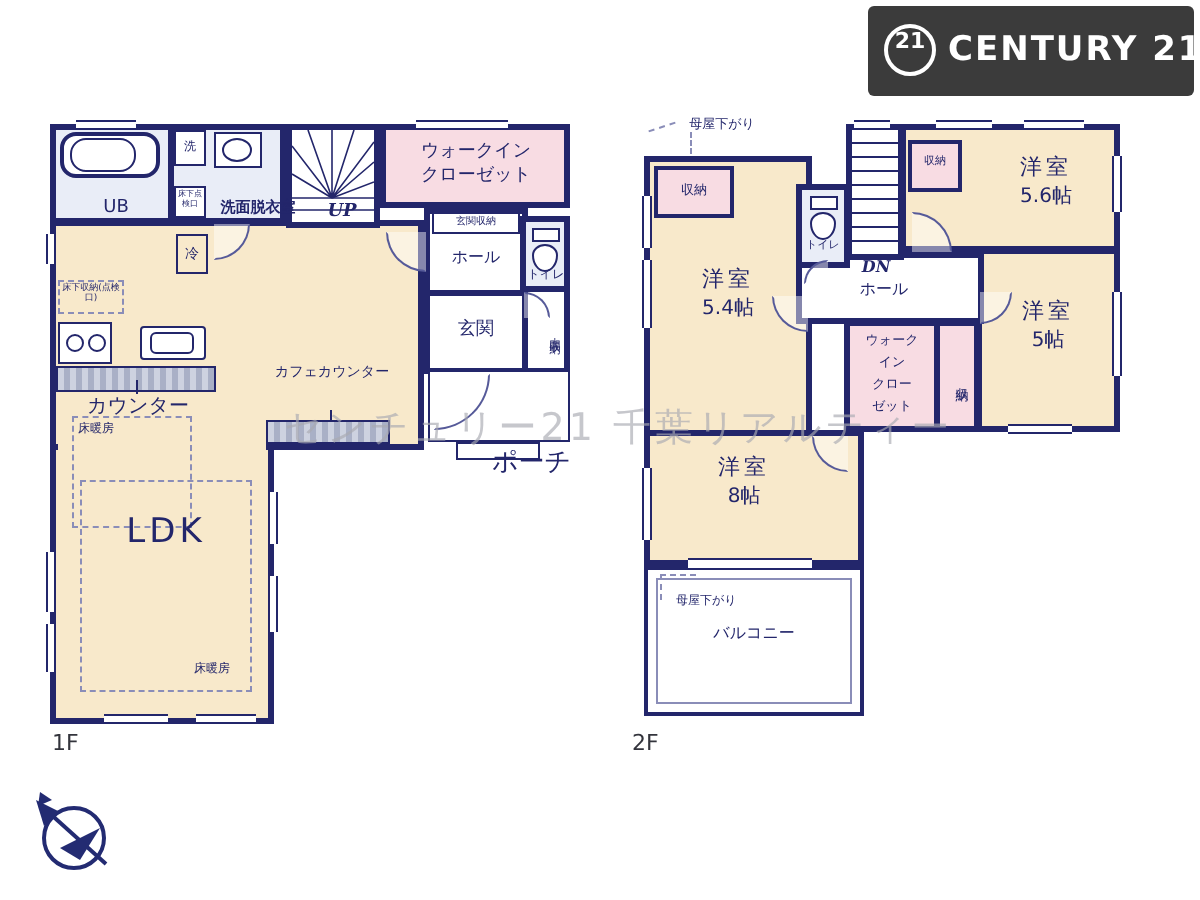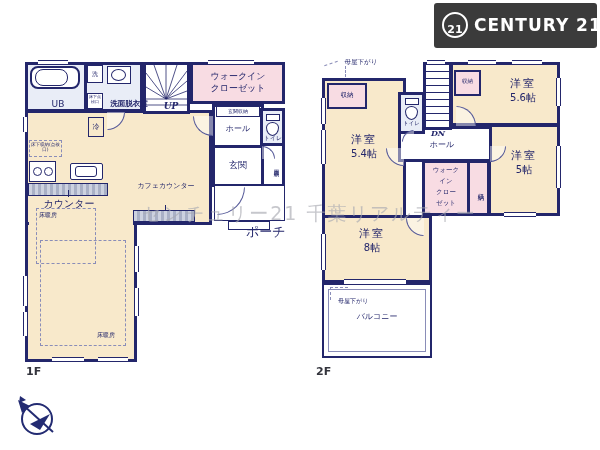--- a/index.html
+++ b/index.html
@@ -29,27 +29,27 @@
   .arc.tr{border-radius:0 100% 0 0;border-color:#565a99 #565a99 transparent transparent;}
   .arc.tl{border-radius:100% 0 0 0;border-color:#565a99 transparent transparent #565a99;}
   .fix{position:absolute;box-sizing:border-box;border:1px solid #23266b;background:#fff;}
   .stairs2bg{background:repeating-linear-gradient(180deg,#fff 0 6px,#23266b 6px 7px);}
   .toilet-tank{width:12px;height:5px;border:1px solid #23266b;background:#fff;margin:3px auto 0;}
   .toilet-bowl{width:11px;height:12px;border:1px solid #23266b;background:#fff;margin:1px auto 0;
                border-radius:50% 50% 50% 50%/40% 40% 60% 60%;}
   .logo{position:absolute;left:434px;top:3px;width:163px;height:45px;background:#3b3b3b;border-radius:3px;
         color:#fff;display:flex;flex-direction:column;justify-content:center;padding:2px 0 3px 8px;box-sizing:border-box;}
   .logo-row{display:flex;align-items:center;gap:6px;}
-  .logo-ring{width:22px;height:22px;border:2px solid #fff;border-radius:50%;display:flex;align-items:flex-end;
+  .logo-ring{width:22px;height:22px;border:2px solid #fff;border-radius:50%;display:flex;align-items:flex-start;
              justify-content:center;font-size:11px;font-weight:bold;flex:0 0 auto;}
   .logo-title{font-size:17px;font-weight:bold;letter-spacing:1px;white-space:nowrap;}
   .logo-sub{font-size:11px;letter-spacing:3px;margin-left:34px;white-space:nowrap;}
   .wm{position:absolute;left:142px;top:201px;width:330px;font-size:19px;letter-spacing:2px;color:#a9aab2;
       opacity:.65;white-space:nowrap;z-index:60;}
-  .flabel{position:absolute;font-size:11px;font-weight:bold;color:#33343c;}
+  .flabel{position:absolute;font-size:11px;font-weight:normal;color:#33343c;}
 </style>
 </head>
 <body>
 
 <div id="stage">
 
   <div class="logo">
     <div class="logo-row">
       <div class="logo-ring">
           <span>21</span>
@@ -135,20 +135,21 @@
   <div class="lbl sm" style="left:261px;top:134px;width:24px;">トイレ</div>
   <div class="lbl" style="left:220px;top:160px;width:36px;font-size:9px;">玄関</div>
   <div class="lbl vt" style="left:266px;top:148px;width:14px;height:36px;font-size:5.5px;">土間収納</div>
   <div class="lbl" style="left:246px;top:196px;width:38px;font-size:13px;margin-top:28px;">ポーチ</div>
   <div class="lbl" style="left:88px;top:123px;width:16px;font-size:7px;">冷</div>
   <div class="lbl xs" style="left:31px;top:142px;width:29px;font-size:4.5px;">床下収納(点検口)</div>
   <div class="lbl" style="left:38px;top:198px;width:62px;font-size:10px;">カウンター</div>
   <div class="lbl sm" style="left:39px;top:211px;width:34px;text-align:left;">床暖房</div>
   <div class="lbl" style="left:132px;top:182px;width:68px;font-size:7px;">カフェカウンター</div>
   <div class="rlabel" style="left:48px;top:256px;width:70px;">
+    <div class="rname" style="font-size:17px;">LDK</div>
   </div>
   <div class="lbl sm" style="left:88px;top:331px;width:36px;">床暖房</div>
   <div class="flabel" style="left:26px;top:365px;">1F</div>
 
   <div class="room wht b2" style="left:322px;top:283px;width:110px;height:75px;">
     <div style="position:absolute;left:4px;top:4px;right:4px;bottom:4px;border:1px solid #8a8db8;"></div>
   </div>
   <div class="room cream" style="left:322px;top:78px;width:84px;height:140px;"></div>
   <div class="room cream" style="left:322px;top:215px;width:110px;height:68px;"></div>
   <div class="room cream" style="left:450px;top:62px;width:110px;height:64px;"></div>

